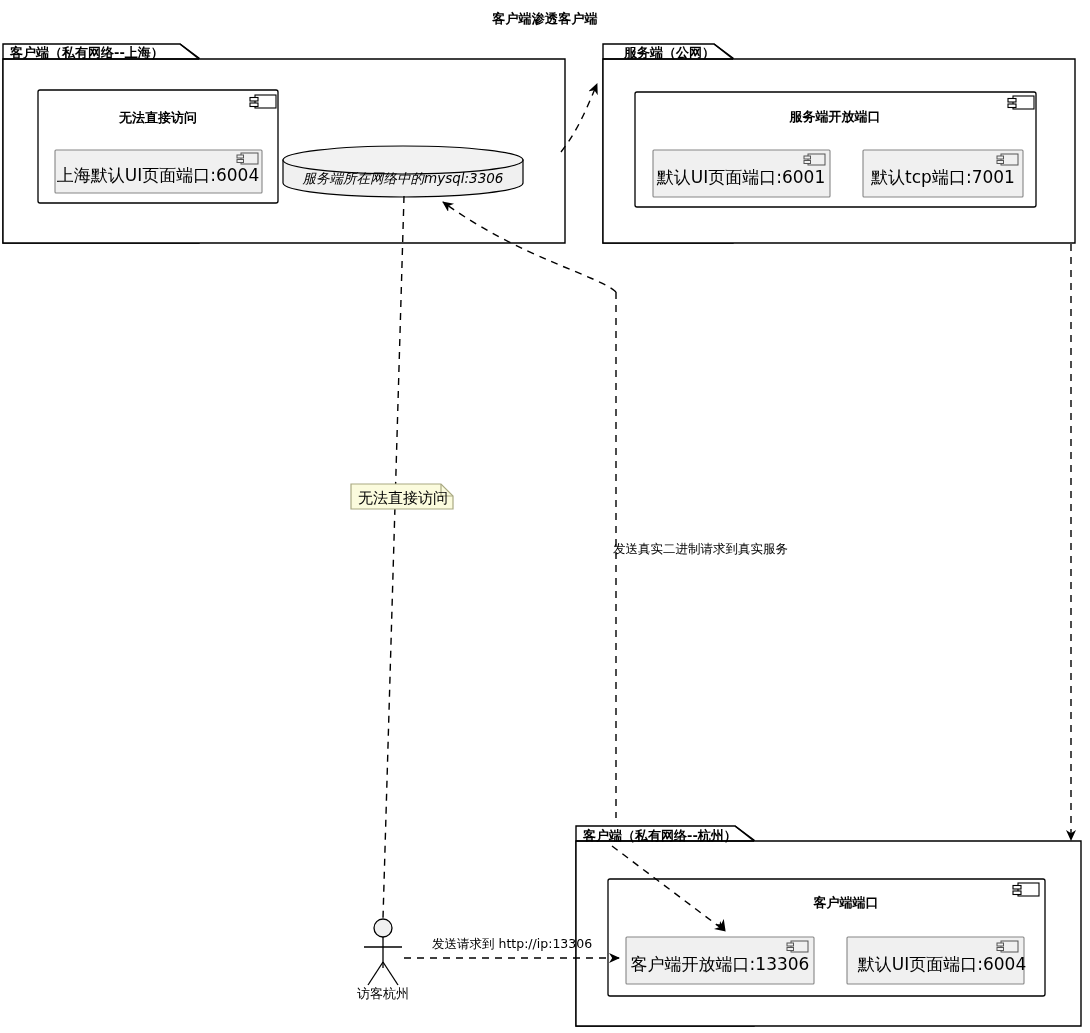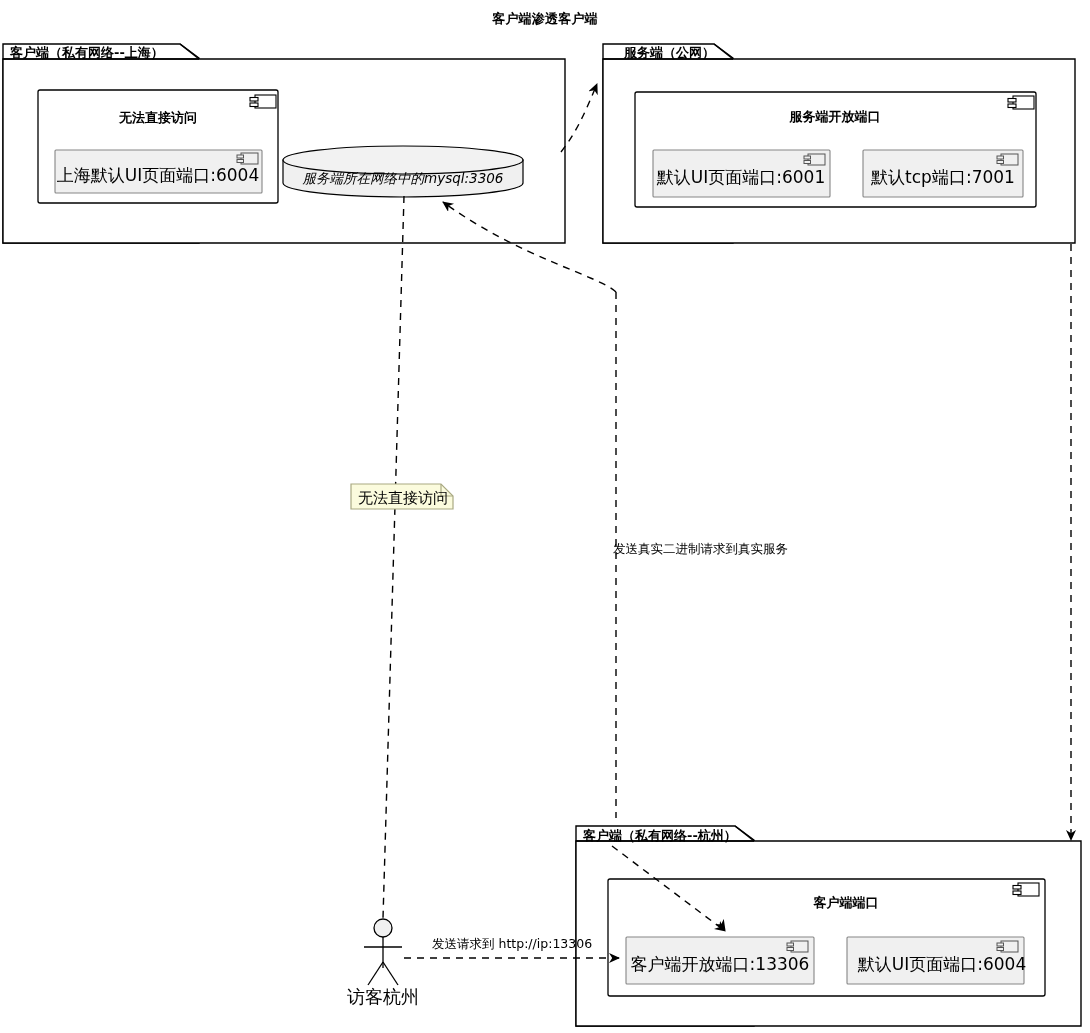--- a/index.html
+++ b/index.html
@@ -9,21 +9,21 @@
   #root{position:absolute;left:0;top:0;width:1090px;height:939px;}
   svg.layer{position:absolute;left:0;top:0;width:1090px;height:1033px;overflow:visible;}
   .txt{position:absolute;white-space:nowrap;color:#000000;}
   .diagram-title{font-size:13px;font-weight:bold;letter-spacing:0.2px;}
   .pkg-title{font-size:13px;font-weight:bold;}
   .node-title{font-size:13px;font-weight:bold;}
   .port-label{font-size:17px;font-weight:normal;}
   .db-label{font-size:13.5px;}
   .edge-label{font-size:12.5px;}
   .note-text{font-size:15px;}
-  .actor-label{font-size:18px;}
+  .actor-label{font-size:13px;}
   .center{transform:translateX(-50%);}
 </style>
 </head>
 <body>
 
 <div id="root">
 
   <svg class="layer" viewBox="0 0 1090 1033">
     <defs>
       <marker id="arrowOpen" markerWidth="14" markerHeight="14" refX="10" refY="5" orient="auto" markerUnits="userSpaceOnUse">

